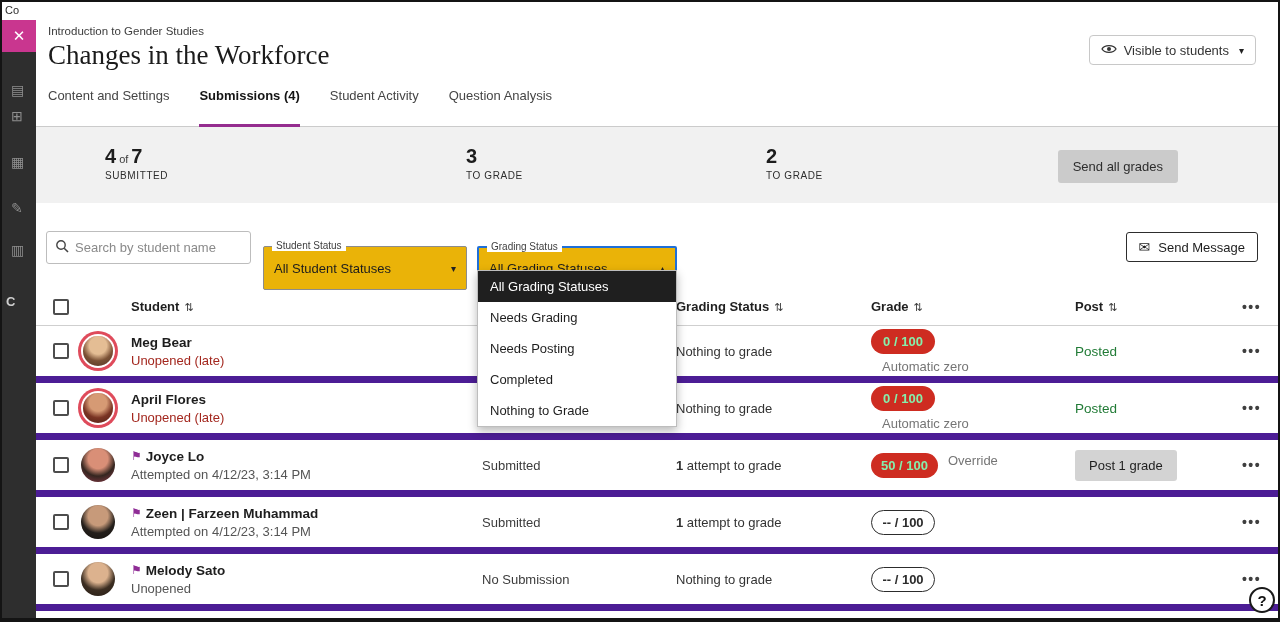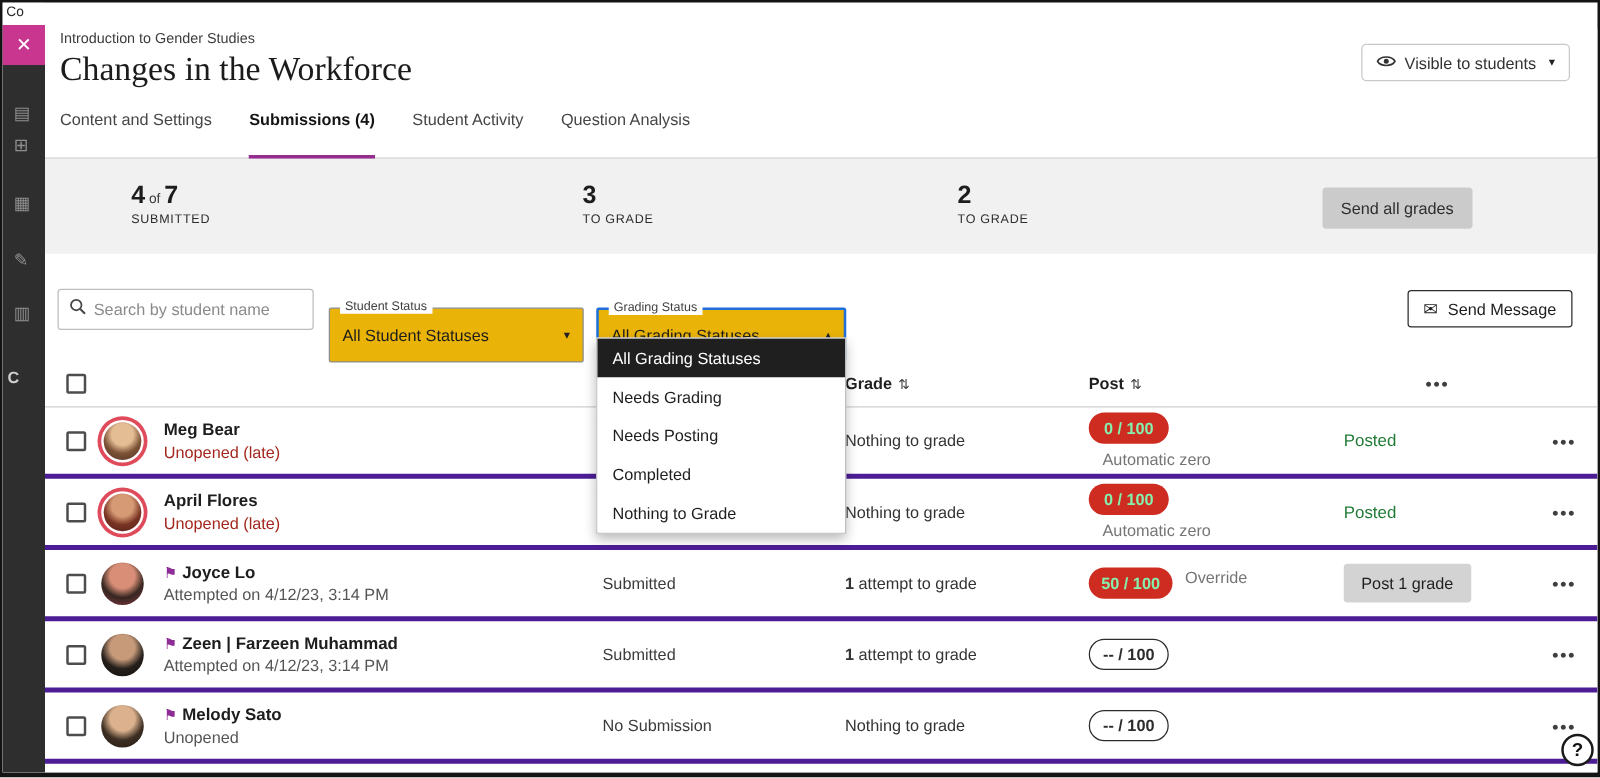--- a/index.html
+++ b/index.html
@@ -72,21 +72,21 @@
              color:#1e1e1e; cursor:pointer; background:#fff; }
   .gr-item.selected { background:#1f1f1f; color:#fff; }
 
   
   .grid-cols { display:grid; padding-left:17px;
                grid-template-columns:28px 50px 351px 194px 195px 204px 150px 1fr;
                align-items:center; }
   .thead { height:38px; border-bottom:1px solid #cfcfcf; margin-top:22px; }
   .th { font-size:13px; font-weight:bold; color:#1f1f1f; }
   .sort { font-size:11px; color:#3e3e3e; margin-left:5px; font-weight:normal; }
-  .trow { height:57px; border-bottom:4px solid #4c1d95; }
+  .trow { height:57px; border-bottom:7px solid #4c1d95; }
   .cbx { width:16px; height:16px; border:2px solid #4d4d4d; border-radius:2px; background:#fff;
          display:inline-block; cursor:pointer; }
   .avatar { width:34px; height:34px; border-radius:50%; }
   .ring { width:30px; height:30px; margin-left:2px;
           box-shadow:0 0 0 2px #fff, 0 0 0 5px #DF4B5B; }
   .av1 { background:radial-gradient(circle at 50% 32%, #e4bd94 0 34%, #7c5236 60%, #4c3322 100%); }
   .av2 { background:radial-gradient(circle at 50% 32%, #d69a74 0 34%, #7a3424 60%, #4e2016 100%); }
   .av3 { background:radial-gradient(circle at 50% 32%, #d98f77 0 34%, #352620 60%, #8e3a4a 100%); }
   .av4 { background:radial-gradient(circle at 50% 32%, #c79a7a 0 34%, #241f1b 60%, #15110e 100%); }
   .av5 { background:radial-gradient(circle at 50% 32%, #dcb28e 0 34%, #3c2e22 60%, #241a12 100%); }
@@ -216,20 +216,21 @@
       <div class="gr-item selected">All Grading Statuses</div>
       <div class="gr-item">Needs Grading</div>
       <div class="gr-item">Needs Posting</div>
       <div class="gr-item">Completed</div>
       <div class="gr-item">Nothing to Grade</div>
     </div>
 
     <div class="grid-cols thead">
       <span class="cbx"></span>
       <span></span>
+      <span class="th"><span>Student</span><span class="sort">⇅</span></span>
       <span></span>
       <span class="th"><span>Grading Status</span><span class="sort">⇅</span></span>
       <span class="th"><span>Grade</span><span class="sort">⇅</span></span>
       <span class="th"><span>Post</span><span class="sort">⇅</span></span>
       <span class="dots">•••</span>
     </div>
 
     <div class="grid-cols trow">
       <span class="cbx"></span>
       <div>

